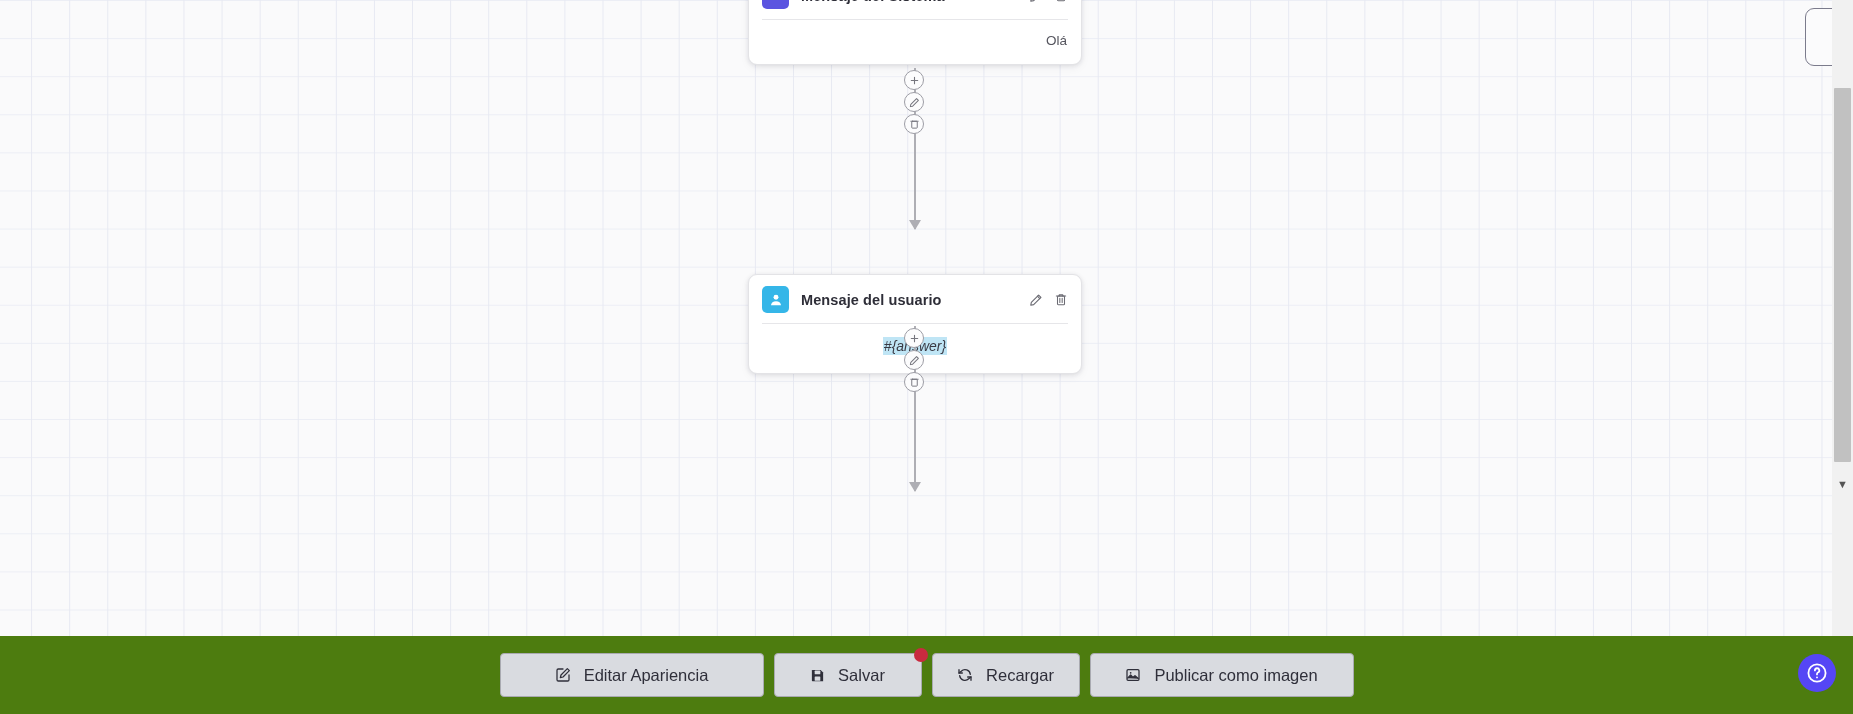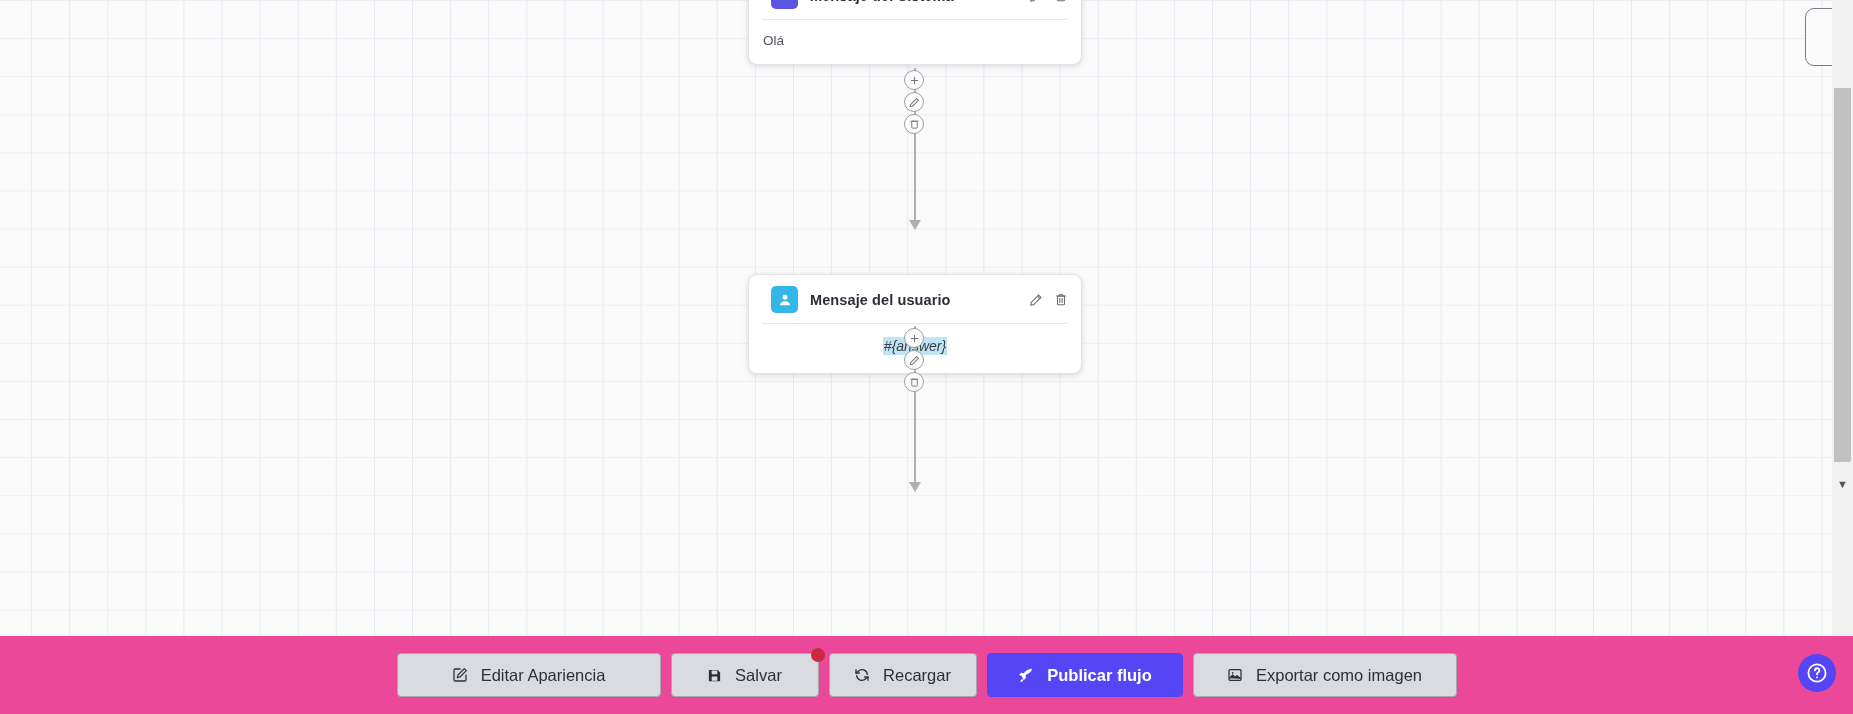--- a/index.html
+++ b/index.html
@@ -29,21 +29,21 @@
     position: absolute;
     width: 334px;
     background: #ffffff;
     border: 1px solid #e3e3e6;
     border-radius: 9px;
     box-shadow: 0 1px 4px rgba(30,30,50,.10), 0 3px 10px rgba(30,30,50,.05);
   }
   .node-head {
     display: flex;
     align-items: center;
-    padding: 11px 13px 10px 22px;
+    padding: 11px 13px 10px 13px;
   }
   .node-icon {
     width: 27px; height: 27px;
     border-radius: 5px;
     display: flex; align-items: center; justify-content: center;
     flex: 0 0 auto;
   }
   .node-icon svg { display: block; }
   .node-title {
     margin-left: 12px;
@@ -65,20 +65,21 @@
   .node-divider {
     height: 1px;
     background: #e6e6e9;
     margin: 0 13px;
   }
   .node-body {
     padding: 13px 14px 16px 14px;
     font-size: 13.5px;
     color: #55555e;
     min-height: 22px;
+    text-align: right;
   }
   .node-body.center { text-align: center; padding: 14px 14px 19px 14px; }
   .var-chip {
     font-style: italic;
     font-size: 14px;
     color: #3a3a44;
     background: #bfe5f5;
     padding: 1px 1px;
   }
 
@@ -150,21 +151,21 @@
     color: #555;
     line-height: 1;
     cursor: pointer;
   }
 
   
   #toolbar {
     position: absolute;
     left: 0; top: 636px;
     width: 1853px; height: 78px;
-    background: #ec4899;
+    background: #4d7c0f;
     display: flex;
     align-items: center;
     justify-content: center;
     gap: 10px;
   }
   .tb-wrap { position: relative; }
   .tb-btn {
     height: 44px;
     padding: 0 24px;
     min-width: 148px;
@@ -361,38 +362,29 @@
         <path d="M20 11a8 8 0 0 0-13.6-4.6L3 9"></path>
           <path d="M3 4v5h5"></path>
         <path d="M4 13a8 8 0 0 0 13.6 4.6L21 15"></path>
           <path d="M21 20v-5h-5"></path>
       </svg>
       <span>Recargar</span>
     </div>
   </div>
 
 
-  <div class="tb-wrap">
-    <div class="tb-btn primary">
-      <svg width="17" height="17" viewBox="0 0 24 24" fill="#ffffff">
-        <path d="M21 2.5c-5.5.4-9 3-11.3 6.2L6 8 3 11l3.6 1.6.3.3L8.4 17l1.3 1.3 2.9-2.9-.5-4C15.3 9.2 20.6 8 21 2.5z"></path>
-        <path d="M6.2 17.8c-1 1-1.3 3.4-1.3 3.4s2.4-.3 3.4-1.3c.6-.6.6-1.5 0-2.1s-1.5-.6-2.1 0z"></path>
-      </svg>
-      <span>Publicar flujo</span>
-    </div>
-  </div>
 
   <div class="tb-wrap">
     <div class="tb-btn wide">
       <svg width="16" height="16" viewBox="0 0 24 24" fill="none" stroke="#2f2f3a" stroke-width="1.9" stroke-linejoin="round">
         <rect x="3" y="4" width="18" height="16" rx="1.6"></rect>
         <path d="M3.5 17l5-5 3.5 3.5 3-2.5 5.5 4.5" fill="#2f2f3a" stroke="#2f2f3a"></path>
         <circle cx="8.5" cy="8.8" r="1.3" fill="#2f2f3a" stroke="none"></circle>
       </svg>
-      <span>Exportar como imagen</span>
+      <span>Publicar como imagen</span>
     </div>
   </div>
 </div>
 
 <div id="help-fab">
   <svg width="24" height="24" viewBox="0 0 24 24" fill="none" stroke="#ffffff" stroke-width="1.8" stroke-linecap="round" stroke-linejoin="round">
     <circle cx="12" cy="12" r="8.6"></circle>
     <path d="M9.9 9.4a2.2 2.2 0 1 1 3 2.1c-.6.3-.9.8-.9 1.5v.4"></path>
     <circle cx="12" cy="16.4" r=".95" fill="#ffffff" stroke="none"></circle>
   </svg>

